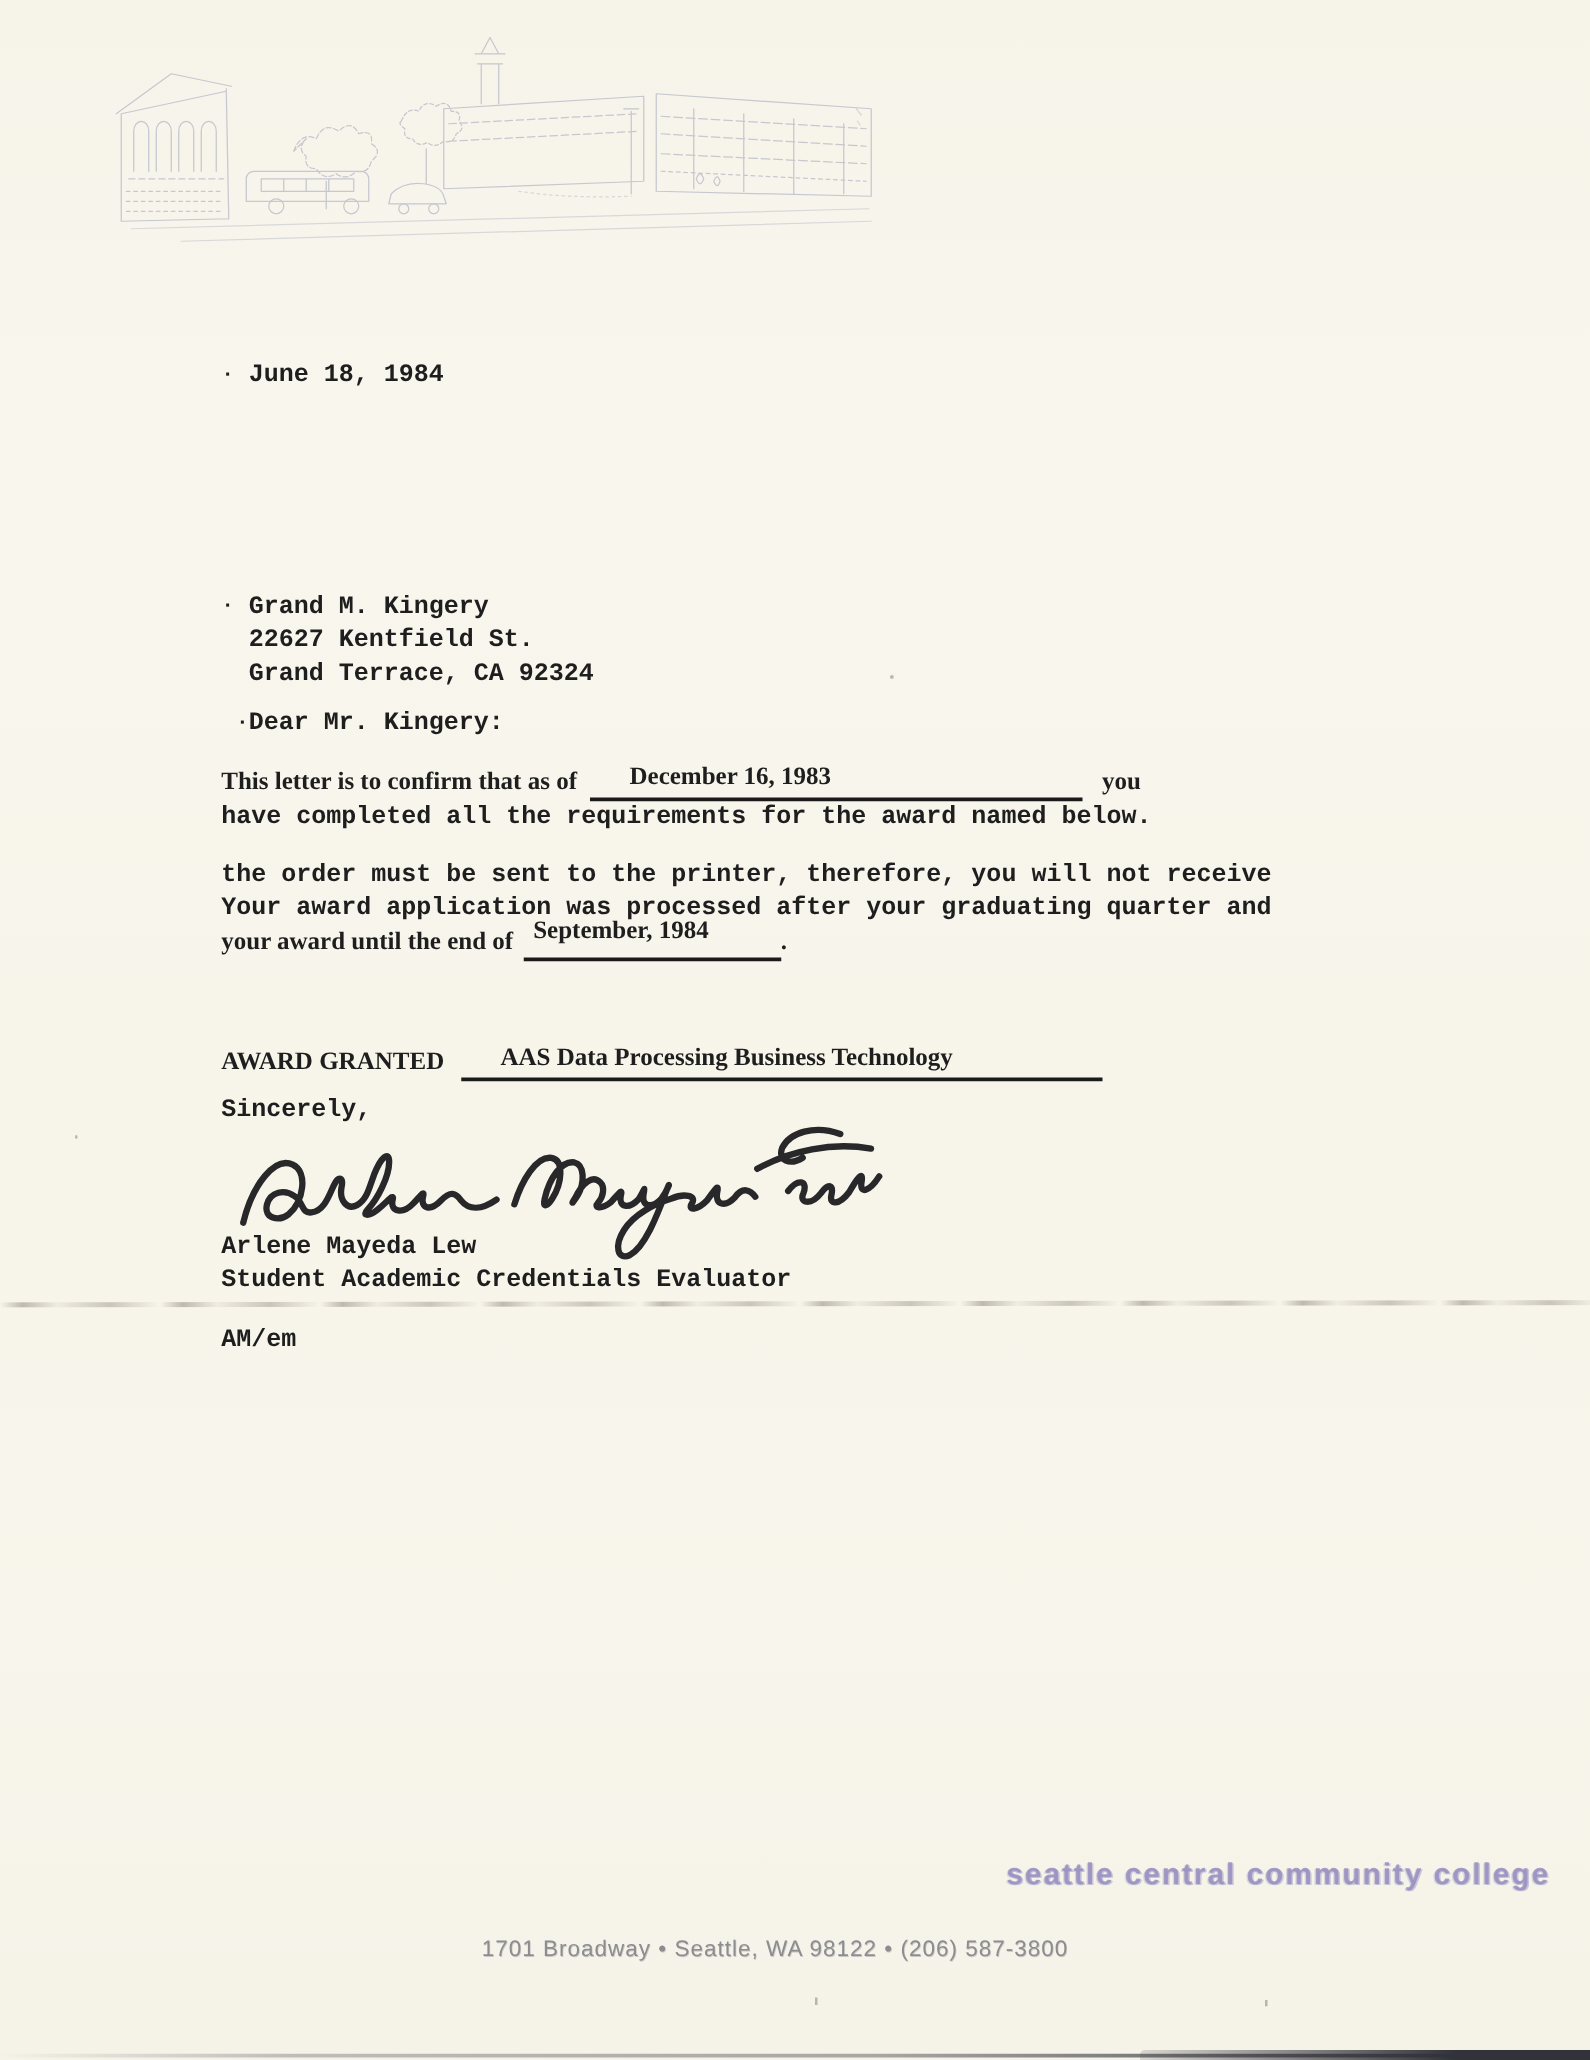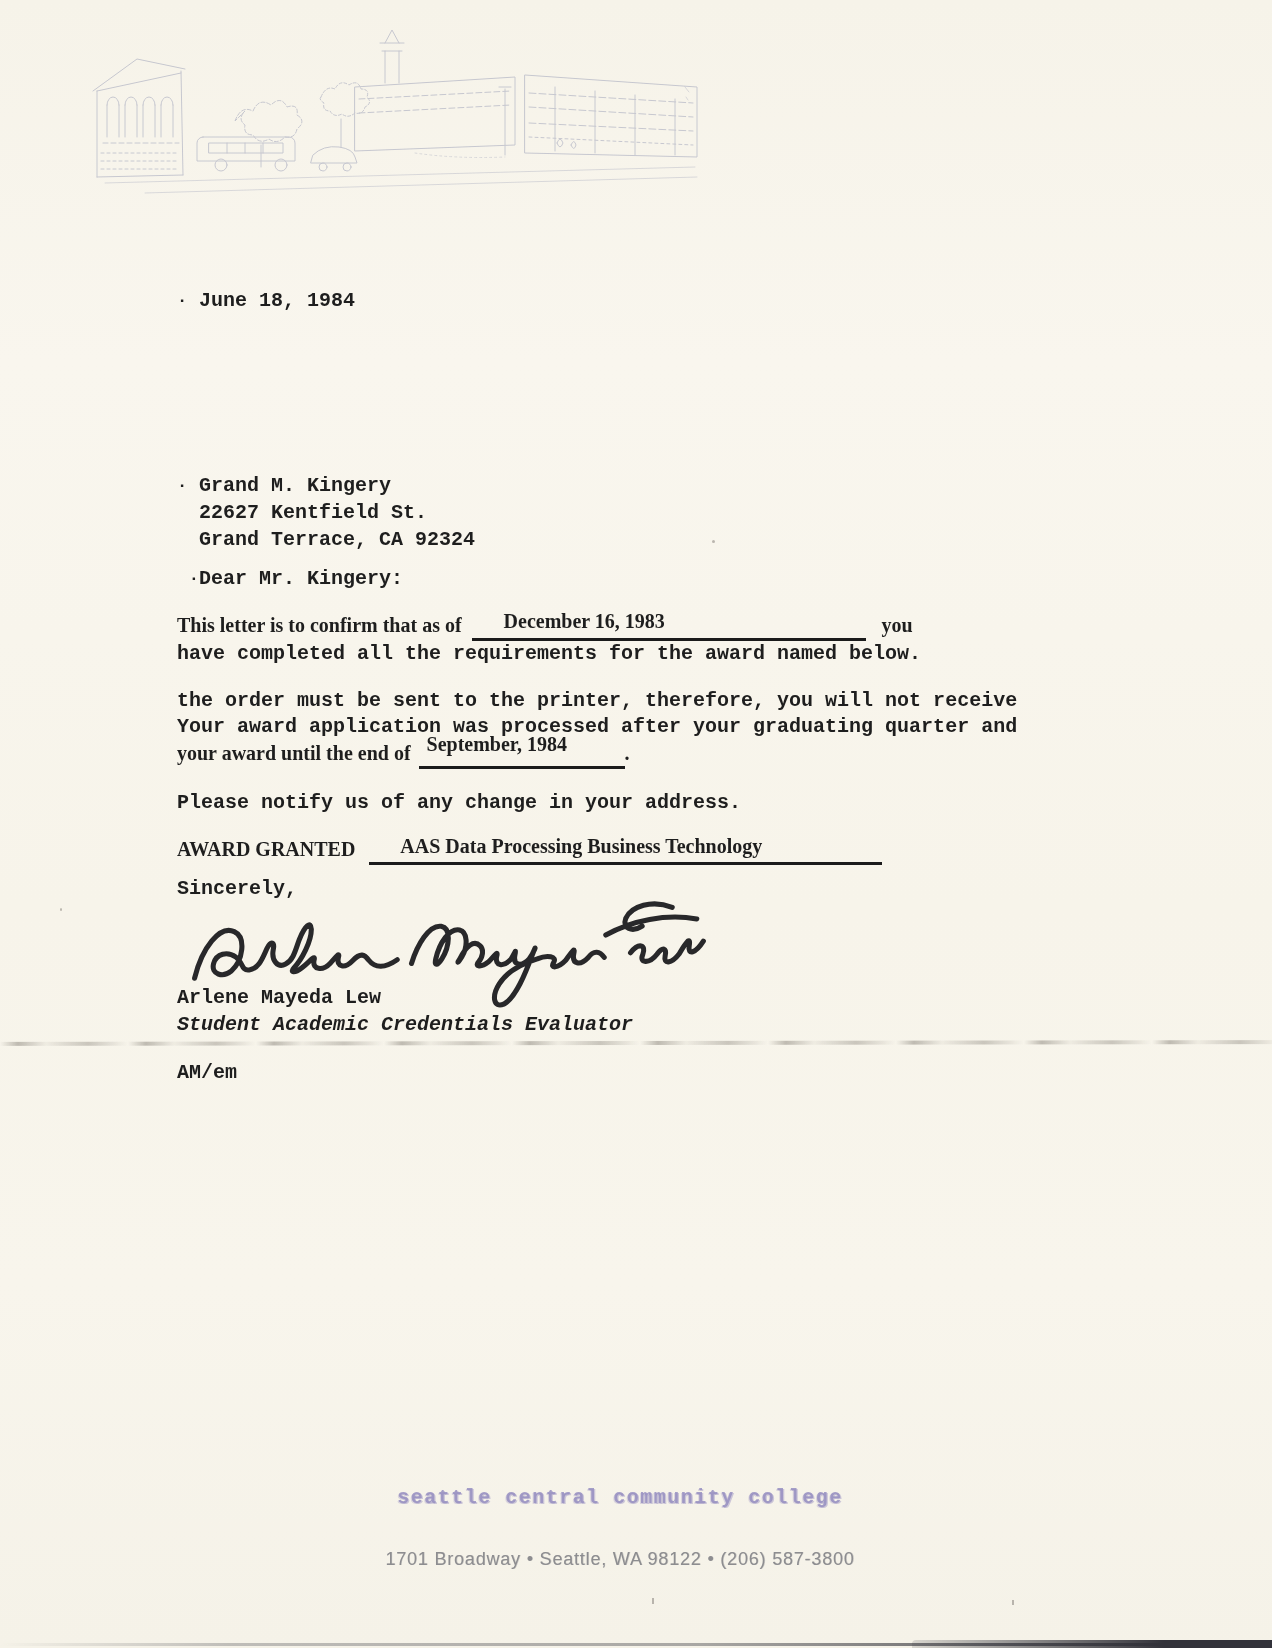--- a/index.html
+++ b/index.html
@@ -51,23 +51,23 @@
       linear-gradient(90deg,rgba(255,255,255,0) 0%,rgba(255,255,255,0) 100%),
       repeating-linear-gradient(90deg,
         rgba(105,99,90,0) 0px, rgba(105,99,90,.40) 18px,
         rgba(105,99,90,.06) 46px, rgba(105,99,90,.32) 88px,
         rgba(105,99,90,0) 128px);
     filter:blur(.6px);
     transform:rotate(-.08deg);
   }
   
   .college-name{
-    left:0;top:1486px;width:1240px;text-align:center;
-    font-family:Liberation Mono, monospace;
-    font-weight:bold;font-size:20px;letter-spacing:1.5px;
+    left:0;top:1486px;width:1240px;text-align:right;
+    font-family:Liberation Sans, sans-serif;
+    font-weight:bold;font-size:24px;letter-spacing:1.5px;
     color:rgba(151,143,193,.85);
     text-shadow:1.2px .6px 0 rgba(151,143,193,.45),-1px 1px 0 rgba(151,143,193,.30);
     filter:blur(.5px);
   }
   .footer-address{
     left:0;top:1549px;width:1240px;text-align:center;
     font-family:"Liberation Sans","DejaVu Sans",sans-serif;
     font-size:18px;letter-spacing:.8px;
     color:#8d8d90;
     text-shadow:.6px .4px 0 rgba(120,120,125,.35);
@@ -161,37 +161,36 @@
   <div class="abs typed" style="left:177px;top:688px;">
     <div>the order must be sent to the printer, therefore, you will not receive</div>
     <div>Your award application was processed after your graduating quarter and</div>
     <div class="row">
       <span>your award until the end of</span>
       <span class="blank blank-month"><span class="fill">September, 1984</span></span>
       <span>.</span>
     </div>
   </div>
 
-  <div class="abs typed" style="left:177px;top:790px;">Please notify us of any change in your address.</div>
 
   <div class="abs typed row" style="left:177px;top:836px;">
     <span>AWARD GRANTED</span>
     <span class="blank blank-award"><span class="fill">AAS Data Processing Business Technology</span></span>
   </div>
 
   <div class="abs typed" style="left:177px;top:876px;">Sincerely,</div>
 
   <svg class="abs signature" viewBox="0 0 540 125" fill="none" stroke="#17171a" stroke-width="5" stroke-linecap="round" stroke-linejoin="round" opacity=".92">
     <path d="M14 78 C22 48 40 26 54 33 C66 39 62 62 50 72 C42 78 30 75 33 64 C36 54 47 52 55 58 C62 63 60 72 68 71 C78 70 82 58 86 50 C90 42 94 44 92 52 C90 62 96 70 104 66 C112 62 114 52 118 42 C124 28 130 24 130 32 C130 44 120 62 112 70 C108 74 112 76 120 70 C128 64 134 56 132 63 C130 72 140 74 148 66 C154 60 158 54 156 61 C154 70 162 72 170 64 C178 56 182 58 186 64 C192 72 202 72 214 64"></path>
     <path d="M228 68 C234 50 246 30 258 32 C268 34 266 52 258 64 C254 70 250 72 252 64 C256 48 266 34 276 36 C284 38 284 52 278 62 C274 68 272 70 276 64 C282 52 290 46 296 52 C300 56 298 64 294 68 C290 72 296 74 304 68 C310 62 314 56 312 63 C310 72 318 74 326 66 C330 60 332 54 330 62 C328 72 336 74 344 66 C350 58 352 50 348 60 C340 80 330 104 318 110 C308 114 306 102 314 90 C322 78 338 70 352 66 C362 62 372 64 368 70 C364 76 372 76 380 68 C386 60 390 54 388 62 C386 72 394 74 402 66 C408 58 414 60 418 66"></path>
     <path d="M486 18 C466 10 446 16 440 28 C436 38 446 42 456 36 M420 44 C446 30 480 24 510 30 M444 62 C452 52 460 54 456 64 C452 72 462 74 470 64 C476 56 480 58 478 66 C476 74 484 74 492 64 C498 54 504 46 502 56 C500 66 508 64 516 52"></path>
   </svg>
 
   <div class="abs typed" style="left:177px;top:985px;">Arlene Mayeda Lew</div>
-  <div class="abs typed" style="left:177px;top:1012px;font-style:italic;">Student Academic Credentials Evaluator</div>
+  <div class="abs typed" style="left:177px;top:1012px;">Student Academic Credentials Evaluator</div>
 
   <div class="abs crease"></div>
 
   <div class="abs typed" style="left:177px;top:1060px;">AM/em</div>
 
   <div class="abs college-name">seattle central community college</div>
   <div class="abs footer-address">1701 Broadway • Seattle, WA 98122 • (206) 587-3800</div>
 
   <div class="abs speck" style="left:712px;top:540px;width:3px;height:3px;"></div>
   <div class="abs speck" style="left:60px;top:908px;width:2px;height:3px;"></div>

